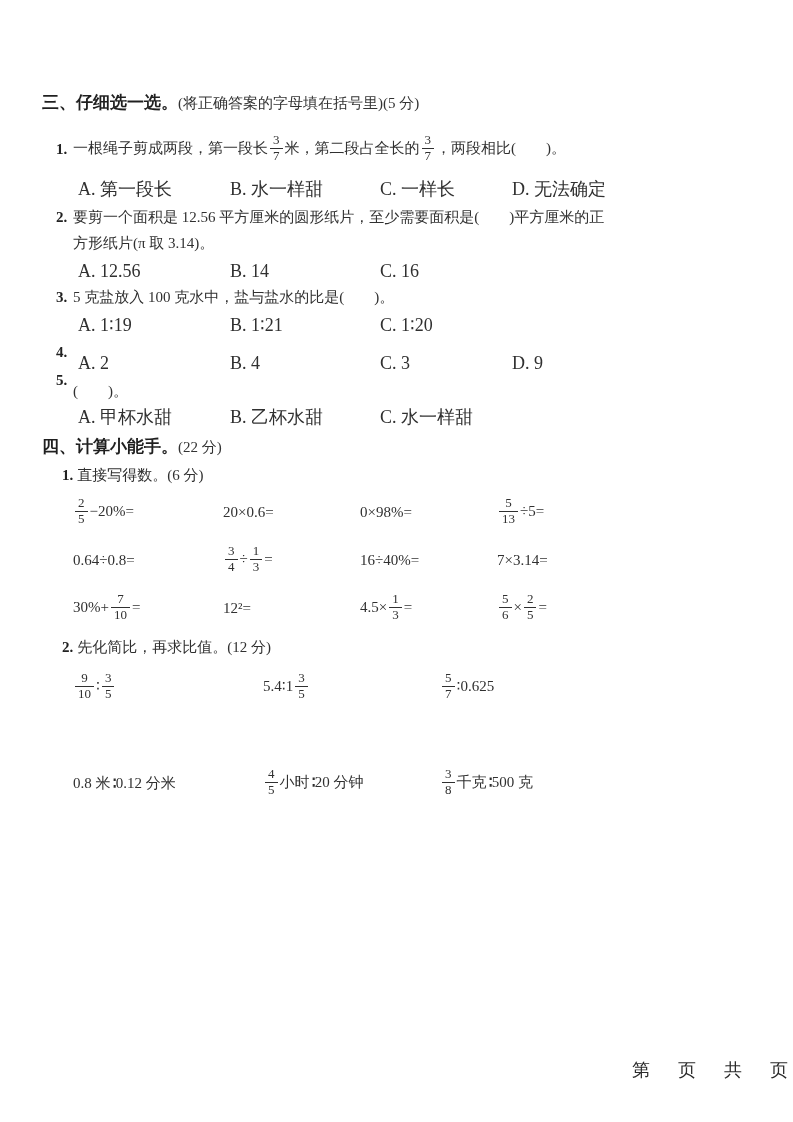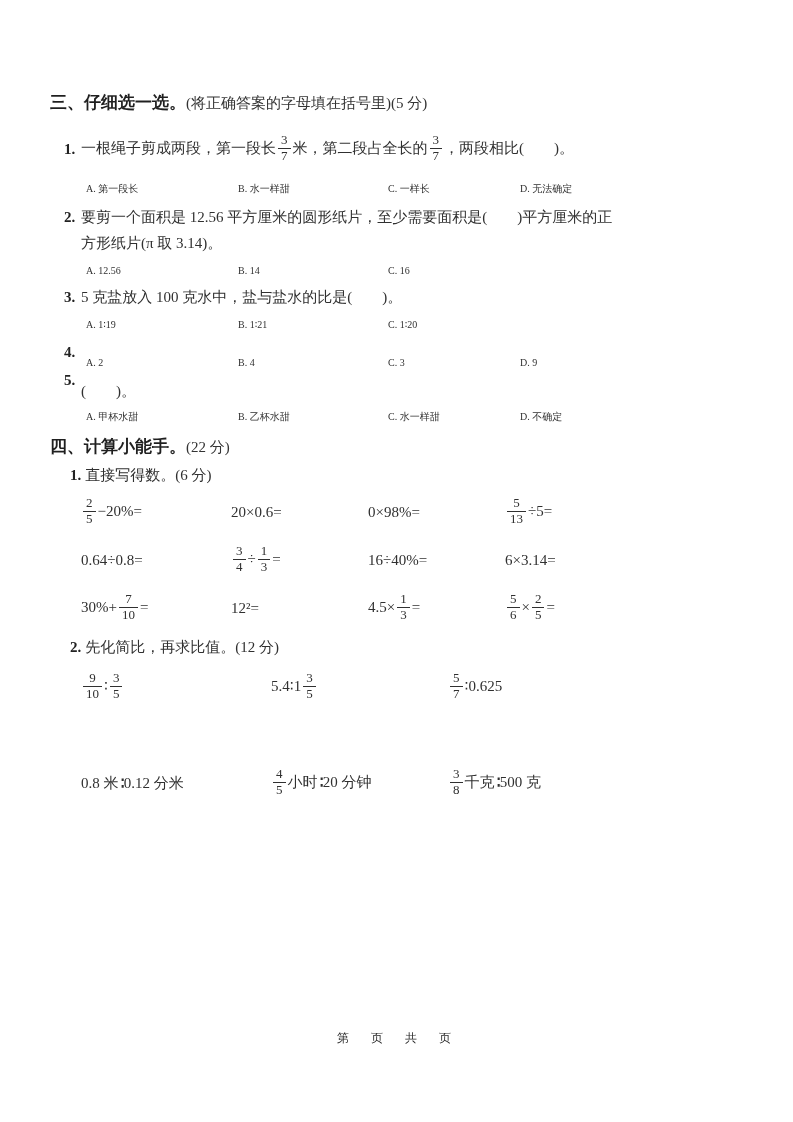--- a/index.html
+++ b/index.html
@@ -1,35 +1,35 @@
 <!DOCTYPE html>
 <html><head>
 <meta charset="utf-8">
 <style>
   html,body{margin:0;padding:0;}
   body{
     width:793px;height:1122px;position:relative;background:#ffffff;
     font-family:"Liberation Serif","DejaVu Serif",serif;
     color:#303030;
   }
-  .sheet{position:absolute;left:50px;top:92px;width:715px;}
+  .sheet{position:absolute;left:42px;top:92px;width:715px;}
   .sec-title{font-size:17px;line-height:22px;font-weight:bold;color:#1f1f1f;}
   .sec-title .note{font-weight:normal;font-size:15px;color:#333;}
   .qline{position:relative;padding-left:31px;font-size:15px;line-height:22px;}
   .qline .qnum{position:absolute;left:14px;top:50%;transform:translateY(-50%);font-weight:bold;color:#222;}
   .tall{min-height:46px;display:flex;align-items:center;}
-  .opts{display:grid;grid-template-columns:152px 150px 132px auto;padding-left:36px;font-size:10px;line-height:22px;}
+  .opts{display:grid;grid-template-columns:152px 150px 132px auto;padding-left:36px;font-size:18px;line-height:22px;}
   .sub-label{padding-left:20px;font-size:15px;line-height:22px;}
   .sub-label .qnum{font-weight:bold;color:#222;margin-right:4px;}
   .calc{display:grid;grid-template-columns:150px 137px 137px auto;padding-left:31px;height:48px;align-items:center;font-size:15px;}
   .ratio{display:grid;grid-template-columns:190px 177px auto;padding-left:31px;height:50px;align-items:center;font-size:15px;}
   .frac{display:inline-block;vertical-align:middle;text-align:center;font-size:13px;line-height:1.15;margin:0 2px;transform:translateY(-1px);}
   .frac .fn{display:block;padding:0 3px;}
   .frac .fd{display:block;padding:0 3px;border-top:1px solid #303030;}
-  .footer{position:absolute;left:0;width:100%;top:1030px;text-align:center;font-size:12px;letter-spacing:5px;color:#2a2a2a;}
+  .footer{position:absolute;left:0;width:100%;top:1058px;text-align:right;font-size:18px;letter-spacing:5px;color:#2a2a2a;}
   
   .mt12{margin-top:12px}.mt8{margin-top:8px}.mt6{margin-top:6px}.mt5{margin-top:4px}
   .mt4{margin-top:4px}.mt2{margin-top:2px}.mt16{margin-top:16px}.mt46{margin-top:46px}
 </style>
 </head>
 <body>
 
 <div class="sheet">
 
   <div class="sec-title">
@@ -83,42 +83,41 @@
   <div class="qline mt6">
     <span class="qnum">5.</span>
   </div>
   <div class="qline mt4">
     <span>(　　)。</span>
   </div>
   <div class="opts mt5">
     <span>A. 甲杯水甜</span>
     <span>B. 乙杯水甜</span>
     <span>C. 水一样甜</span>
-    <span>D. 不确定</span>
   </div>
 
   <div class="sec-title mt8">
     <span>四、计算小能手。</span><span class="note">(22 分)</span>
   </div>
 
   <div class="sub-label mt6">
     <span class="qnum">1.</span><span>直接写得数。(6 分)</span>
   </div>
 
   <div class="calc mt2">
     <span><span class="frac"><span class="fn">2</span><span class="fd">5</span></span>−20%=</span>
     <span>20×0.6=</span>
     <span>0×98%=</span>
     <span><span class="frac"><span class="fn">5</span><span class="fd">13</span></span>÷5=</span>
   </div>
   <div class="calc">
     <span>0.64÷0.8=</span>
     <span><span class="frac"><span class="fn">3</span><span class="fd">4</span></span>÷<span class="frac"><span class="fn">1</span><span class="fd">3</span></span>=</span>
     <span>16÷40%=</span>
-    <span>6×3.14=</span>
+    <span>7×3.14=</span>
   </div>
   <div class="calc">
     <span>30%+<span class="frac"><span class="fn">7</span><span class="fd">10</span></span>=</span>
     <span>12²=</span>
     <span>4.5×<span class="frac"><span class="fn">1</span><span class="fd">3</span></span>=</span>
     <span><span class="frac"><span class="fn">5</span><span class="fd">6</span></span>×<span class="frac"><span class="fn">2</span><span class="fd">5</span></span>=</span>
   </div>
 
   <div class="sub-label mt4">
     <span class="qnum">2.</span><span>先化简比，再求比值。(12 分)</span>

